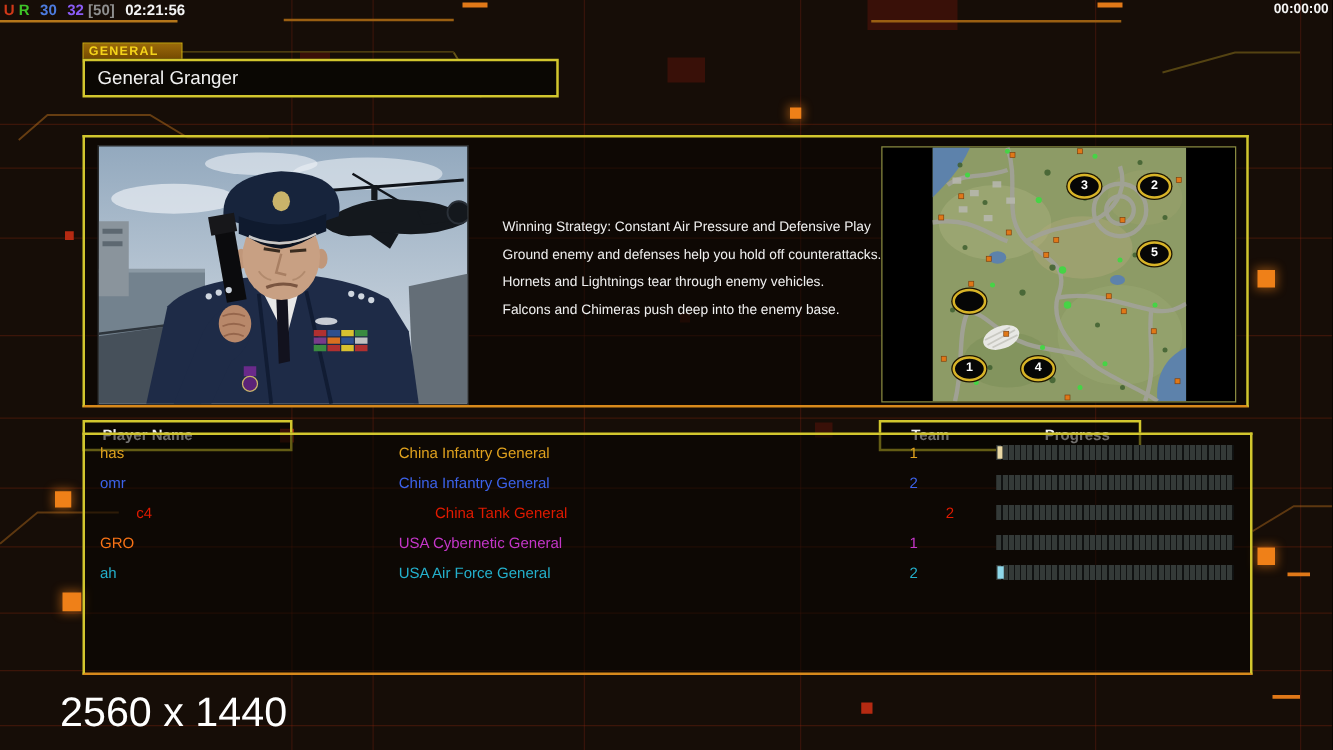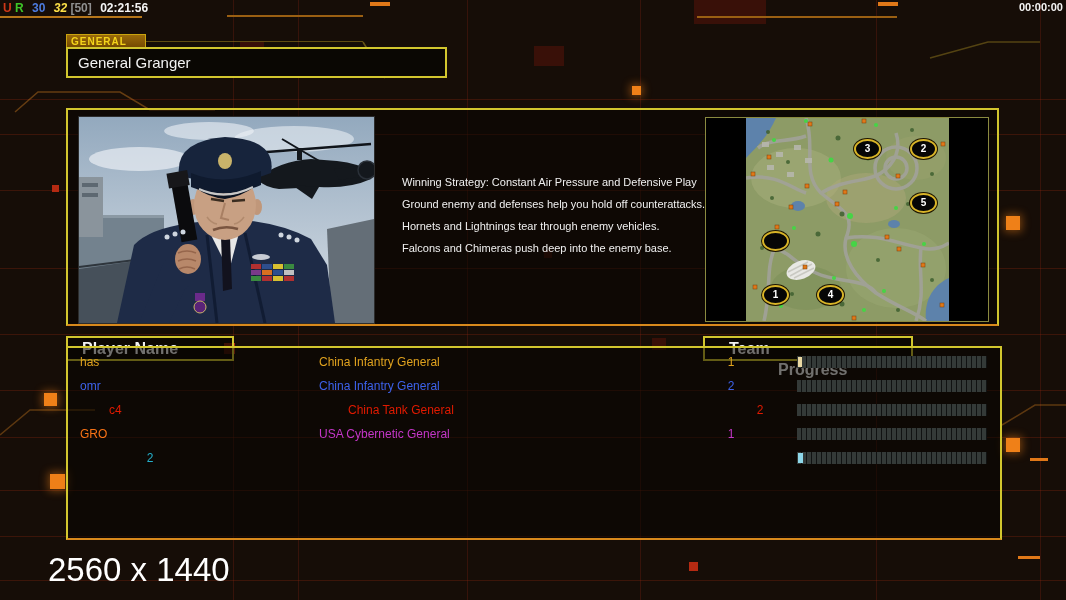--- a/index.html
+++ b/index.html
@@ -30,21 +30,21 @@
                border:2px solid #d2c62e;border-bottom-color:#d8891c;}
   .portrait{position:absolute;left:10px;top:6px;width:295px;height:206px;background:#0a0a0a;border:1px solid #2c2c2c;}
   .strategy{position:absolute;left:334px;top:66px;width:300px;font-size:11px;color:#f0f0f0;white-space:nowrap;}
   .strategy div{height:22px;line-height:12px;}
   .map-box{position:absolute;left:637px;top:7px;width:282px;height:203px;background:#000;border:1px solid #8a8a40;}
   .map-inner{position:absolute;left:40px;top:0;width:203px;height:203px;}
   .marker{position:absolute;width:23px;height:16px;border-radius:50%;background:#060606;border:2px solid #d8b428;
           box-shadow:0 0 0 1px #1d1600;color:#fff;font-size:10px;font-weight:bold;text-align:center;line-height:15px;}
   
   .hdr-box{position:absolute;top:336px;height:21px;background:rgba(8,5,2,.7);border:2px solid #d2c62e;
-           color:#f2f2f2;font-size:16px;font-weight:bold;line-height:21px;}
+           color:#f2f2f2;font-size:12px;font-weight:bold;line-height:21px;}
   .hdr-player{left:66px;width:150px;padding-left:14px;}
   .hdr-army{left:316px;width:196px;padding-left:15px;}
   .hdr-teamprog{left:703px;width:206px;}
   .hdr-teamprog .t{margin-left:24px;}
   .hdr-teamprog .p{margin-left:46px;padding-left:27px;}
   
   .lower-panel{position:absolute;left:66px;top:346px;width:932px;height:190px;background:rgba(8,5,2,.55);
                border:2px solid #d2c62e;border-bottom-color:#d8891c;}
   .p-row{position:absolute;left:0;width:100%;height:24px;display:flex;align-items:center;font-size:12px;}
   .c-name{width:239px;padding-left:12px;overflow:hidden;}
@@ -106,21 +106,21 @@
   <div class="osq" style="left:1006px;top:438px;width:14px;height:14px"></div>
   <div class="osq" style="left:632px;top:86px;width:9px;height:9px"></div>
   <div class="rsq" style="left:52px;top:185px;width:7px;height:7px"></div>
   <div class="rsq" style="left:224px;top:343px;width:11px;height:11px"></div>
   <div class="rsq" style="left:689px;top:562px;width:9px;height:9px"></div>
 
   <div class="hud-stats">
     <span class="tight" style="color: rgb(208, 56, 24);">U</span>
     <span style="color: rgb(62, 196, 40);">R</span>
     <span style="color: rgb(77, 124, 224);">30</span>
-    <span class="tight" style="color: #fde047; font-style: italic;">32</span>
+    <span class="tight" style="color: #8b5cf6;">32</span>
     <span style="color: rgb(143, 143, 143);">[50]</span>
     <span style="color: rgb(244, 244, 244);">02:21:56</span>
   </div>
   <div class="hud-timer">00:00:00</div>
 
   <div class="gen-tab">GENERAL</div>
   <div class="name-box">General Granger</div>
 
   <div class="upper-panel">
 
@@ -363,20 +363,22 @@
     </div>
     <div class="p-row" style="top:74px">
       <span class="c-name" style="color: #f97316;">GRO</span>
       <span class="c-army" style="color: rgb(196, 54, 200);">USA Cybernetic General</span>
       <span class="c-team" style="color: rgb(196, 54, 200);">1</span>
       <span class="c-bar">
           <i class="c-fill" style="width: 0px;"></i>
         </span>
     </div>
     <div class="p-row" style="top:98px">
+      <span class="c-name" style="color: rgb(36, 176, 204);">ah</span>
+      <span class="c-army" style="color: rgb(36, 176, 204);">USA Air Force General</span>
       <span class="c-team" style="color: rgb(36, 176, 204);">2</span>
       <span class="c-bar">
           <i class="c-fill" style="background-color: rgb(142, 216, 234); width: 5px;"></i>
         </span>
     </div>
   </div>
 
   <div class="footer-res">2560 x 1440</div>
 
 </div>

